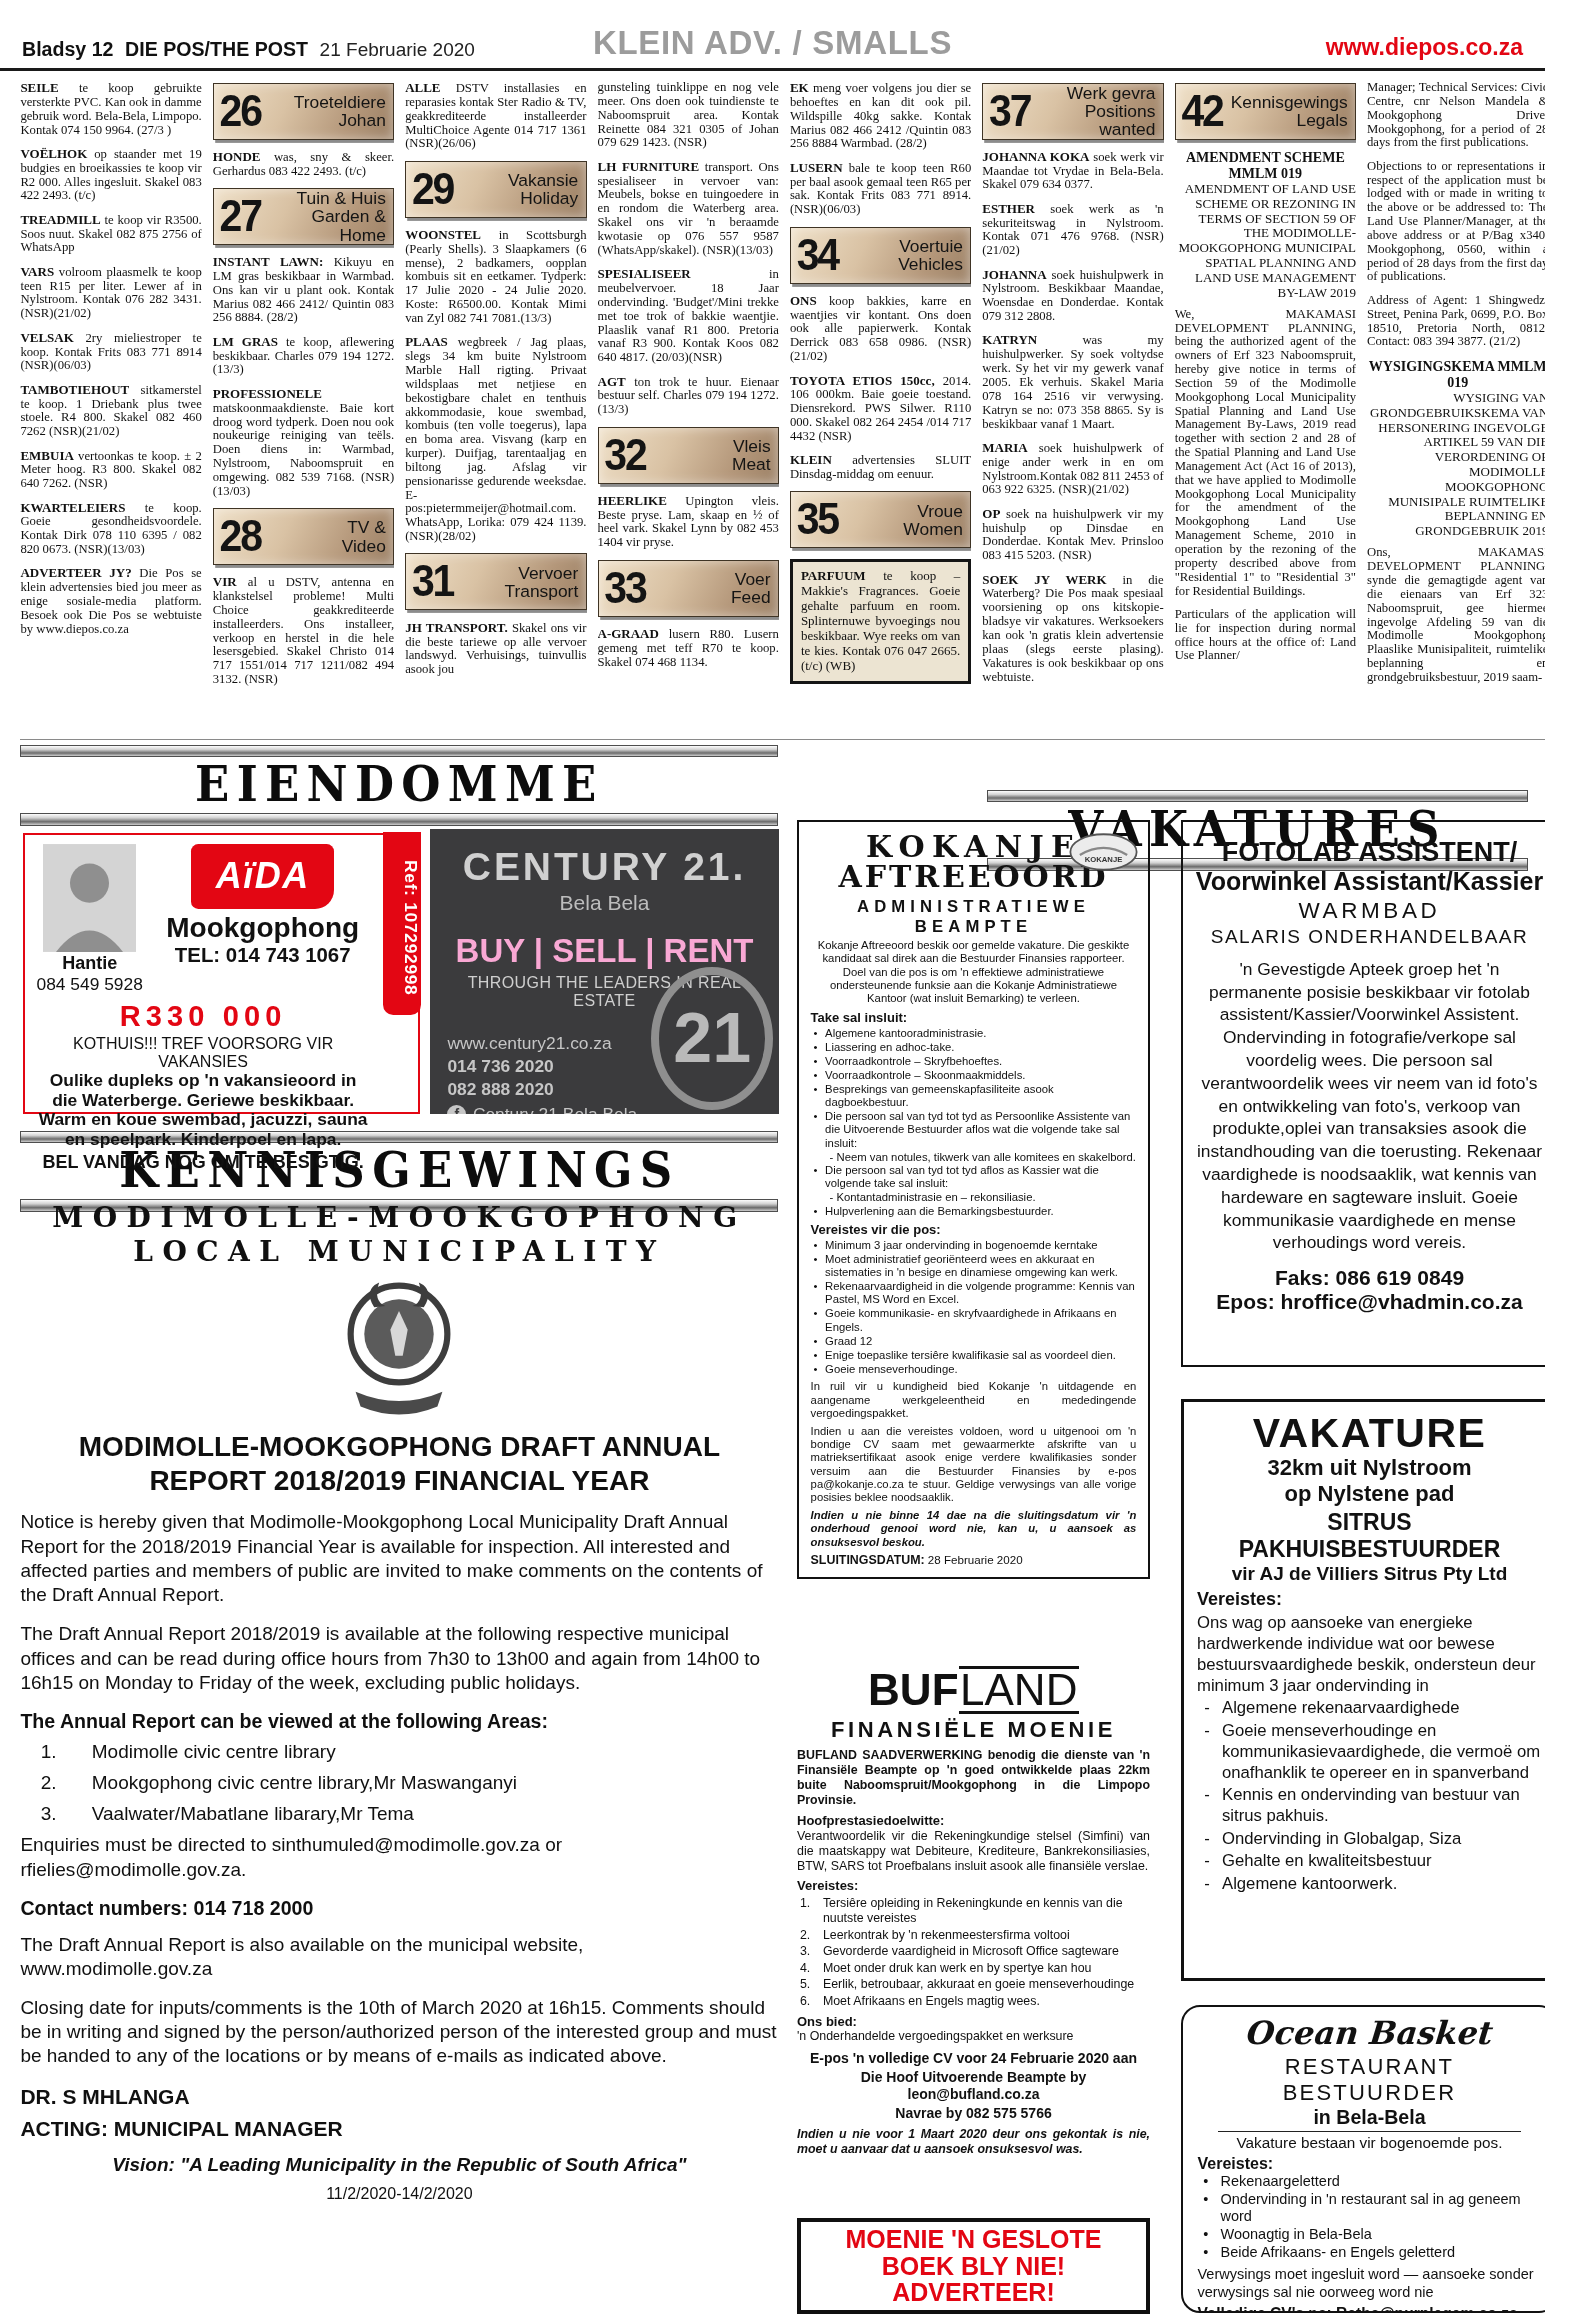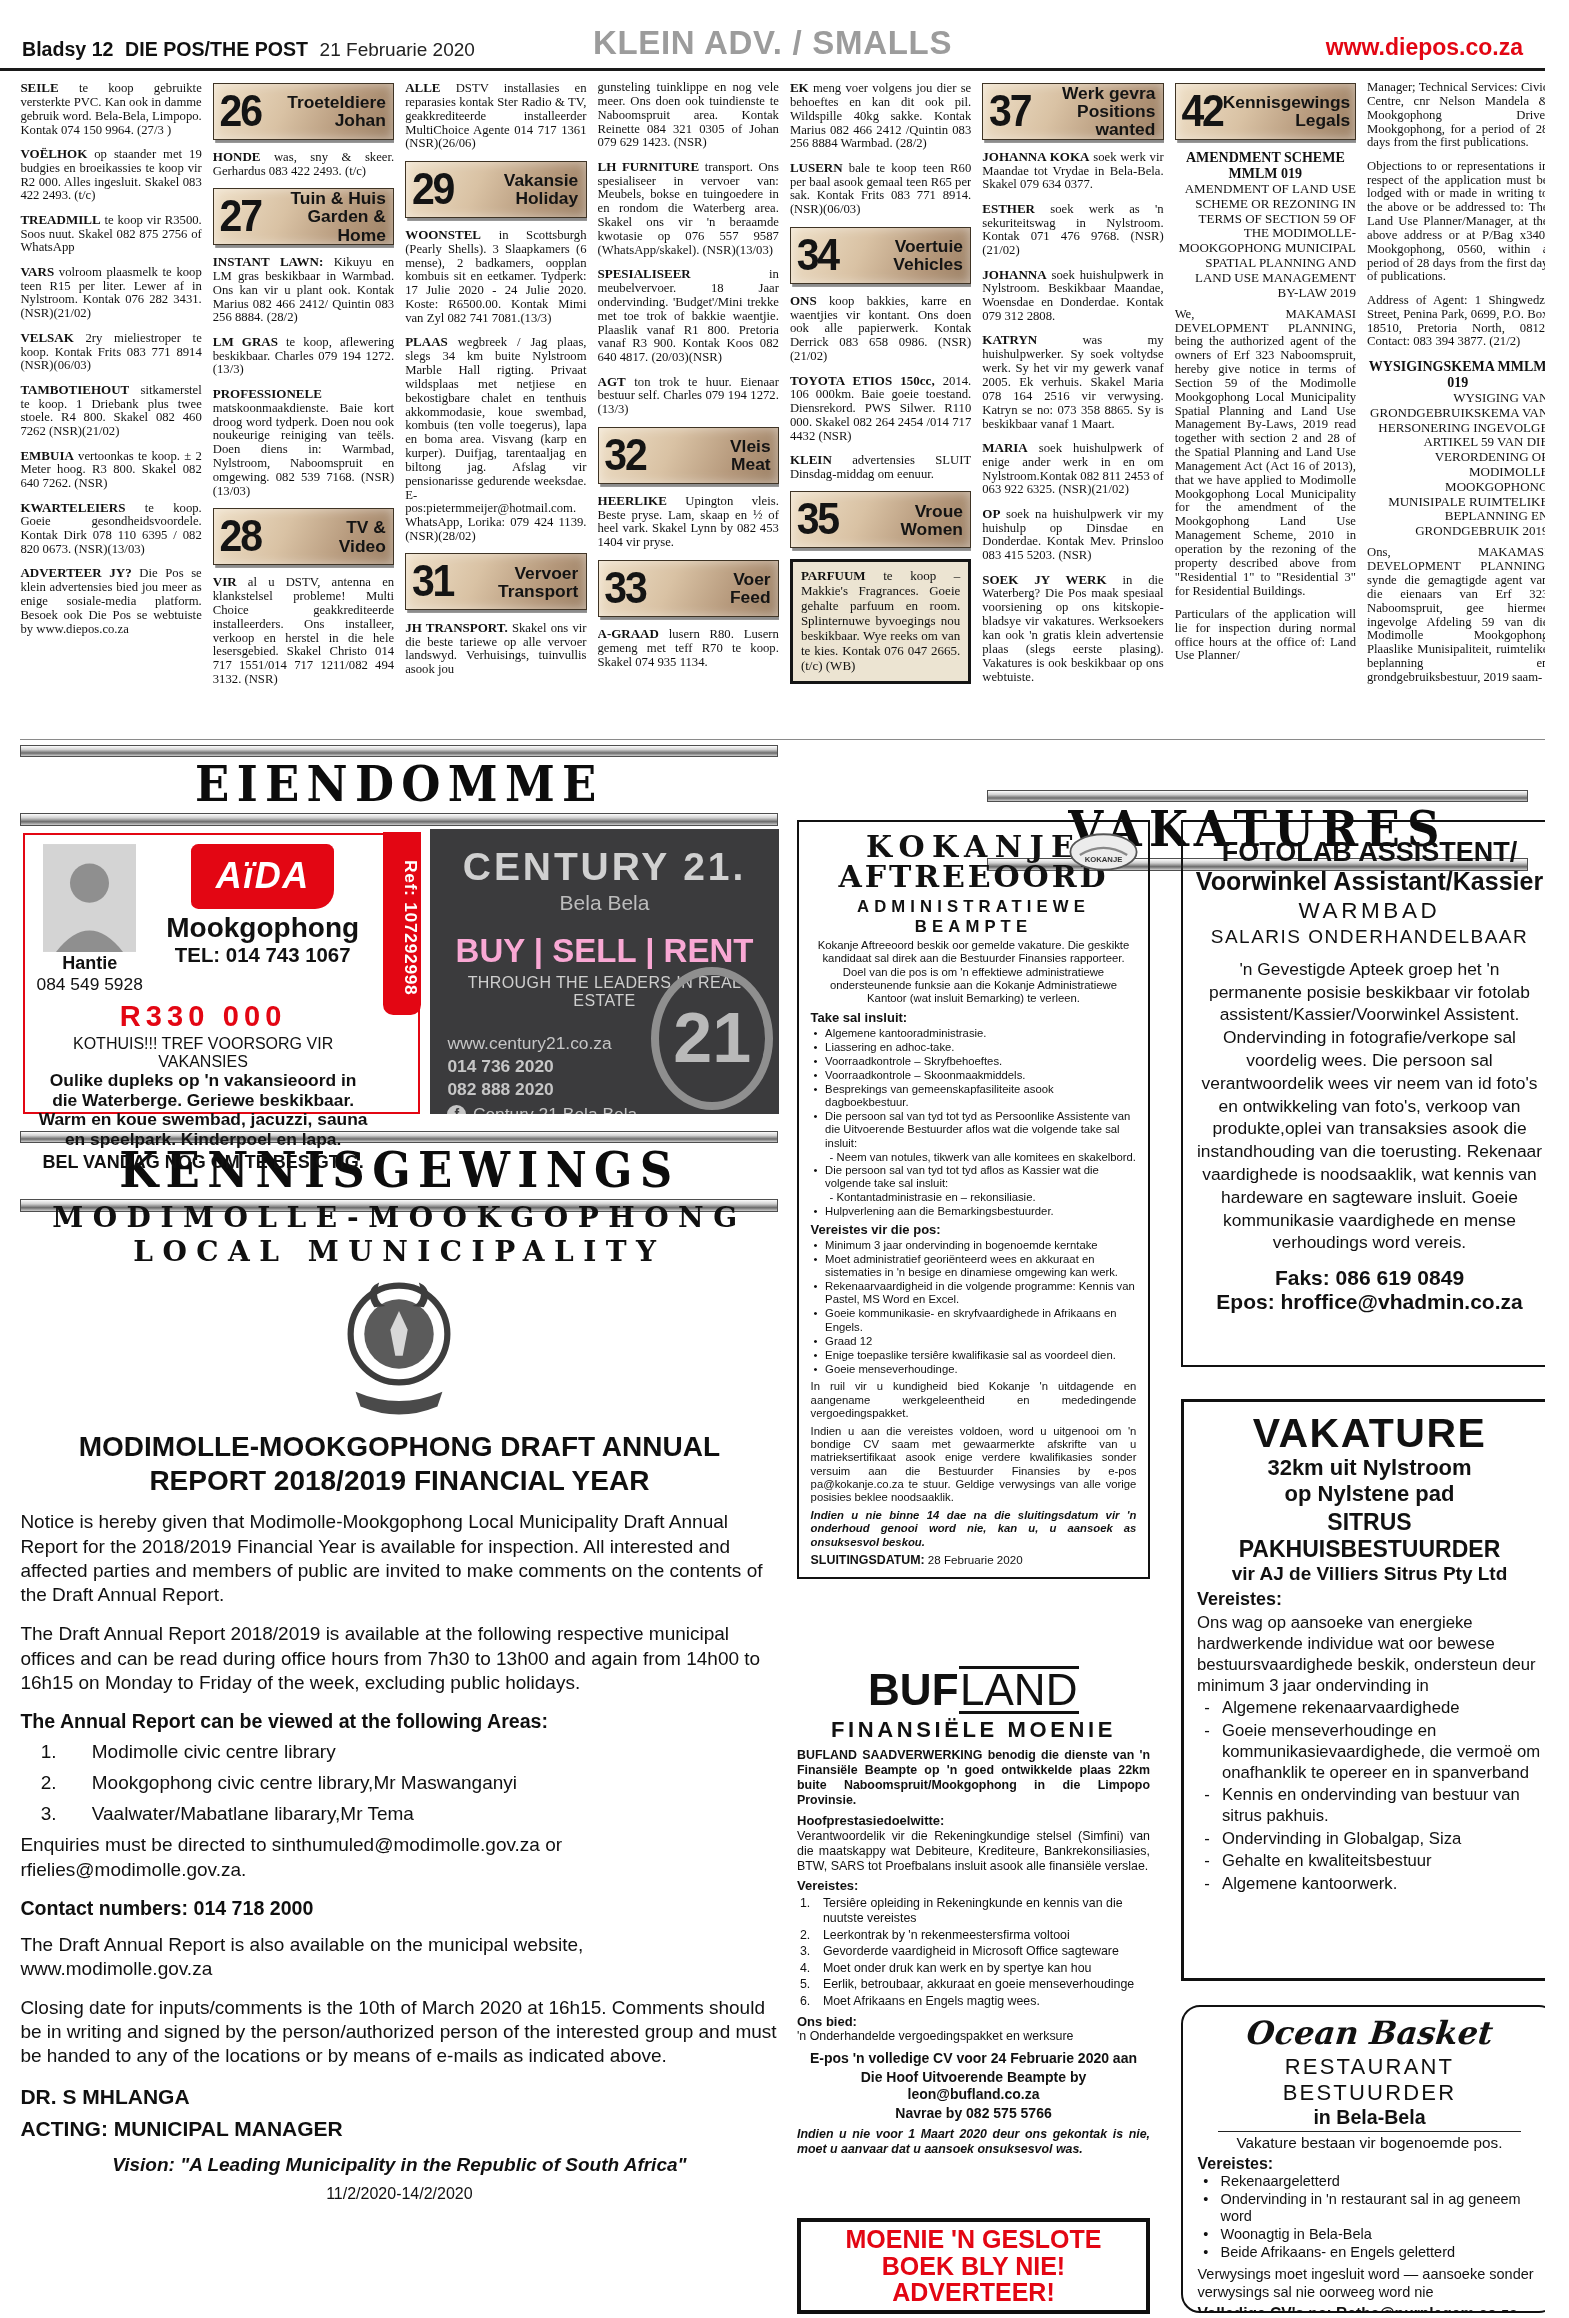--- a/index.html
+++ b/index.html
@@ -27,21 +27,21 @@
   .ad b{font-size:13px;}
   .boxed{border:3.6px solid #151515;background:#ece4d2;padding:7.3px 8px;
          font-size:13px;line-height:1.15;}
   .cat{height:57px;margin:1.5px 0 10.2px;border:1.5px solid #3f3425;
        background:linear-gradient(115deg,#efe0c8 0%,#d9c2a4 40%,#b4977a 75%,#9c8166 100%);
        box-shadow:2.2px 2.9px 0 rgba(0,0,0,.45),inset 0 0 10.2px rgba(255,255,255,.5);
        display:flex;align-items:center;padding:1.5px 7.3px 1.5px 5.8px;}
   .cat-num{font-family:"Liberation Sans",sans-serif;font-weight:900;font-size:41px;
            letter-spacing:-2.2px;color:#141414;transform:scaleY(1.08);}
   .cat-lab{margin-left:auto;display:flex;flex-direction:column;align-items:flex-end;
-           font-family:"Liberation Sans",sans-serif;font-weight:700;font-size:17.4px;
+           font-family:"Liberation Sans",sans-serif;font-weight:400;font-size:17.4px;
            line-height:1.05;color:#141414;text-align:right;}
   .legal-h{text-align:center;font-weight:bold;font-size:14px;margin:1.5px 0 0;line-height:1.15;}
   .legal-sub{text-align:right;font-size:13px;line-height:1.14;margin:0 0 7.3px;}
 
   
   .band{position:absolute;}
   .band-bar{height:12.4px;border:0.7px solid #4e4e4e;
             background:linear-gradient(180deg,#fdfdfd 0%,#d2d2d2 35%,#6b6b6b 70%,#cfcfcf 100%);}
   .band-text{font-family:"DejaVu Serif",serif;font-weight:bold;font-size:45px;
              letter-spacing:7.3px;text-align:center;color:#0c0c0c;padding:0.7px 0 2.2px;
@@ -284,21 +284,21 @@
           </span>
       </div>
       <p class="ad"><b>HEERLIKE</b> <span>Upington vleis. Beste pryse. Lam, skaap en ½ of heel vark. Skakel Lynn by 082 453 1404 vir pryse.</span></p>
       <div class="cat">
         <span class="cat-num">33</span>
         <span class="cat-lab">
             <span>Voer</span>
             <span>Feed</span>
           </span>
       </div>
-      <p class="ad"><b>A-GRAAD</b> <span>lusern R80. Lusern gemeng met teff R70 te koop. Skakel 074 935 1134.</span></p>
+      <p class="ad"><b>A-GRAAD</b> <span>lusern R80. Lusern gemeng met teff R70 te koop. Skakel 074 468 1134.</span></p>
     </div>
 
     <div class="col">
       <p class="ad"><b>EK</b> <span>meng voer volgens jou dier se behoeftes en kan dit ook pil. Wildspille 40kg sakke. Kontak Marius 082 466 2412 /Quintin 083 256 8884 Warmbad. (28/2)</span></p>
       <p class="ad"><b>LUSERN</b> <span>bale te koop teen R60 per baal asook gemaal teen R65 per sak. Kontak Frits 083 771 8914. (NSR)(06/03)</span></p>
       <div class="cat">
         <span class="cat-num">34</span>
         <span class="cat-lab">
             <span>Voertuie</span>
             <span>Vehicles</span>

